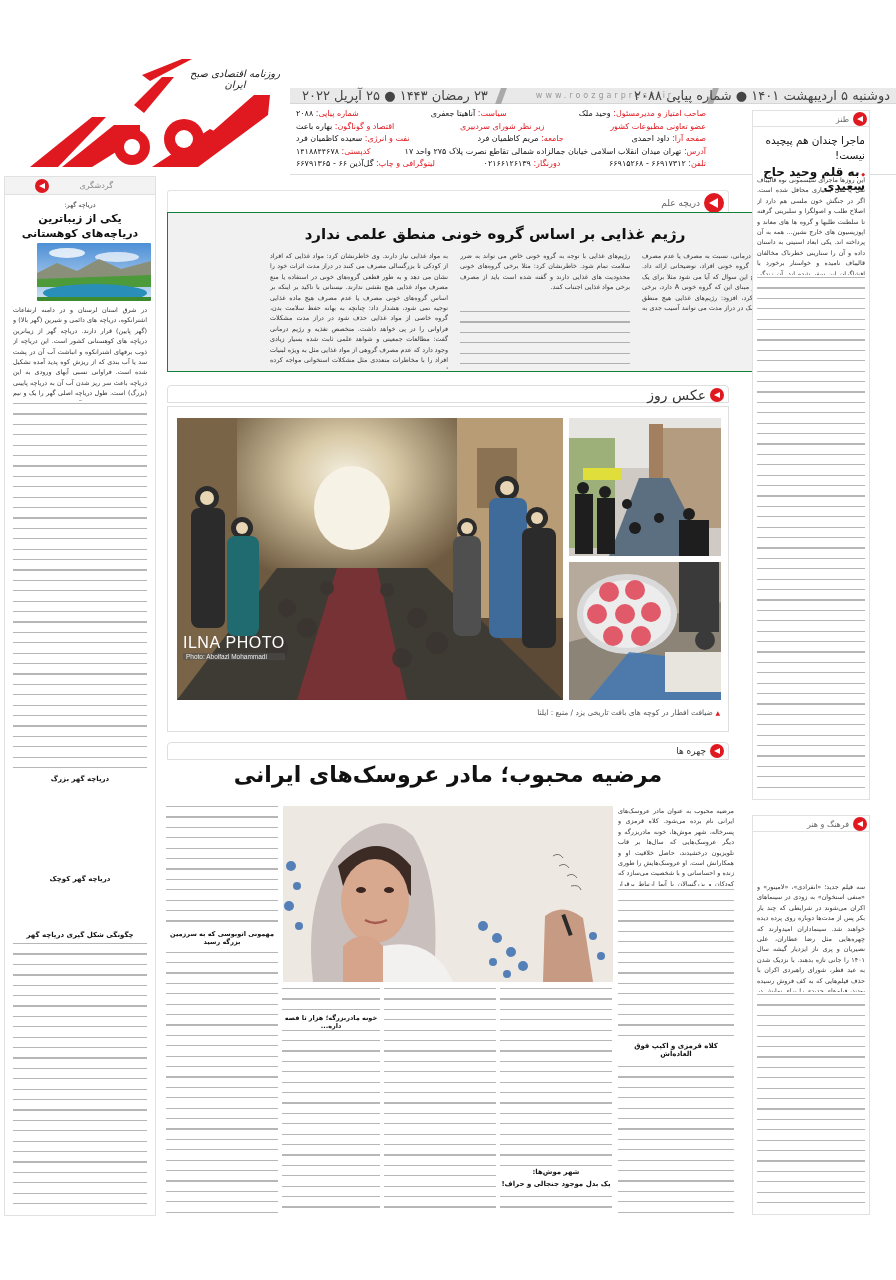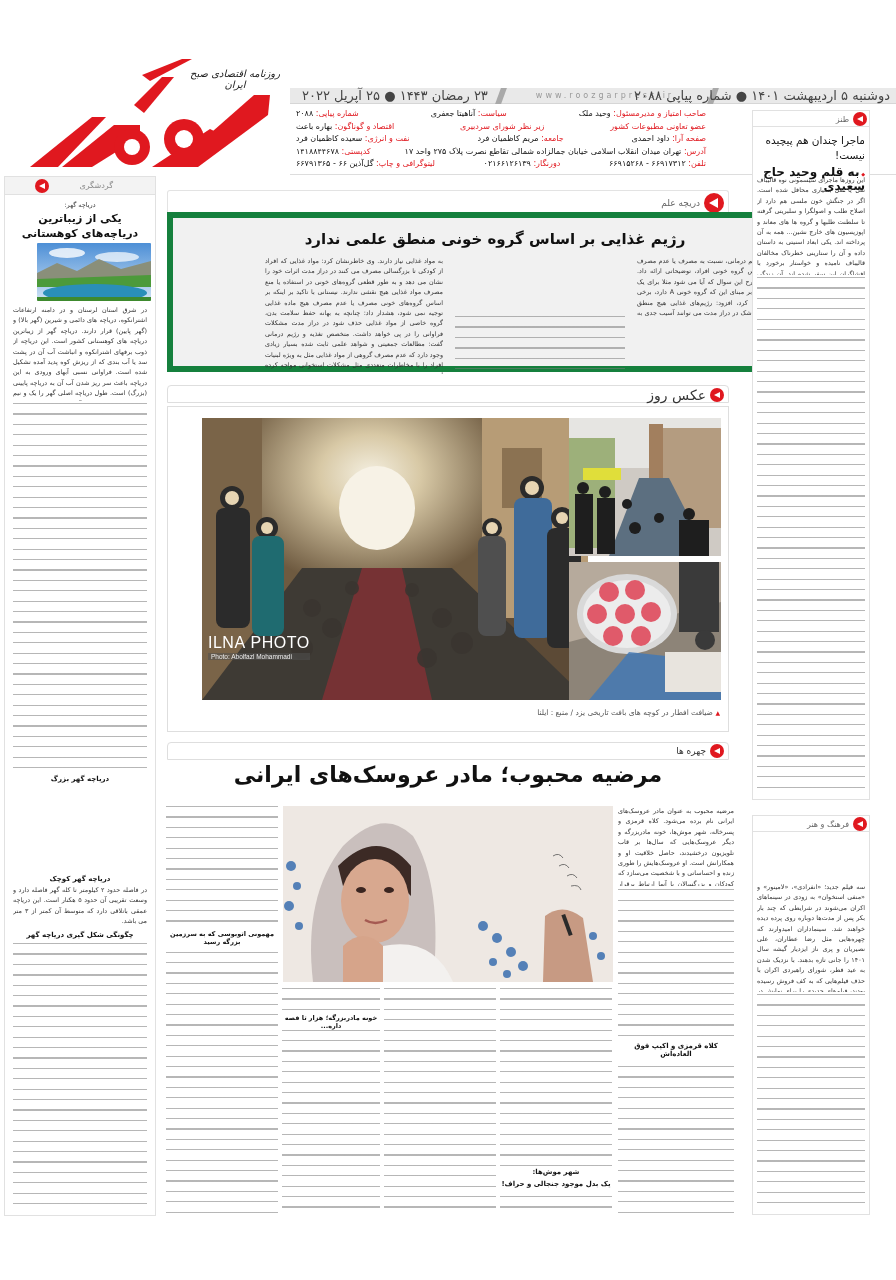--- a/index.html
+++ b/index.html
@@ -37,27 +37,27 @@
   .left-col { left: 4px; top: 176px; width: 152px; height: 1040px; }
   .left-col .hdr { position: absolute; top: 0; left: 0; right: 0; height: 18px; background: #f3f3f3; border-bottom: 1px solid #e1e1e1; }
   .left-col .hdr-label { position: absolute; right: 42px; top: 4px; font-size: 8px; color: #888; }
   .left-col .hdr-bullet { position: absolute; left: 30px; top: 2px; }
   .left-col .kicker { position: absolute; top: 24px; right: 8px; left: 8px; text-align: center; font-size: 6.5px; color: #333; }
   .left-col .title { position: absolute; top: 34px; right: 6px; left: 6px; text-align: center; font-size: 11px; font-weight: bold; line-height: 15px; color: #111; }
   .lake { position: absolute; top: 66px; left: 32px; width: 114px; height: 58px; overflow: hidden; border-radius: 1px; }
 
   
   .sci-tab { left: 167px; top: 190px; width: 562px; height: 22px; border: 1px solid #e3e3e3; border-bottom: none; background: #fff; border-radius: 3px 3px 0 0; }
-  .sci-box { left: 167px; top: 212px; width: 656px; height: 160px; background: #f1f1f1; border: 6px solid #15803d; }
+  .sci-box { left: 167px; top: 212px; width: 656px; height: 160px; background: #f1f1f1; border: 1px solid #15803d; }
   .sci-title { position: absolute; top: 12px; left: 0; right: 0; text-align: center; font-size: 15px; font-weight: bold; color: #111; }
 
   
   .photo-tab { left: 167px; top: 385px; width: 562px; height: 18px; border: 1px solid #dedede; border-radius: 4px 4px 0 0; background: #fff; }
   .photo-box { left: 167px; top: 406px; width: 562px; height: 326px; border: 1px solid #dedede; background: #fff; }
-  .ph-main { left: 177px; top: 418px; width: 386px; height: 282px; overflow: hidden; margin-left: 25px; }
+  .ph-main { left: 177px; top: 418px; width: 386px; height: 282px; overflow: hidden; }
   .ph-top { left: 569px; top: 418px; width: 152px; height: 138px; overflow: hidden; }
   .ph-bot { left: 569px; top: 562px; width: 152px; height: 138px; overflow: hidden; }
   .watermark { position: absolute; left: 6px; bottom: 40px; font-family: "Liberation Sans", sans-serif; direction: ltr; }
   .watermark .w1 { font-size: 16px; color: #fff; font-weight: bold; letter-spacing: 0.5px; }
   .watermark .w1 span { font-weight: normal; }
   .watermark .w2 { font-size: 6.5px; color: #eee; background: rgba(80,80,80,.55); padding: 0 3px; margin-top: 1px; }
   .caption { left: 180px; top: 708px; width: 540px; font-size: 7.5px; color: #555; text-align: right; }
 
   
   .faces-tab { left: 167px; top: 742px; width: 562px; height: 18px; border: 1px solid #dedede; border-radius: 4px 4px 0 0; background: #fff; }
@@ -154,34 +154,34 @@
       <polygon points="0,30 20,20 40,28 62,16 84,26 114,18 114,40 0,40" fill="#8a8f7a"></polygon>
       <polygon points="0,36 114,32 114,44 0,44" fill="#4c9a3a"></polygon>
       <ellipse cx="58" cy="50" rx="52" ry="9" fill="#2a8fb8"></ellipse>
       <rect x="0" y="54" width="114" height="4" fill="#3e8a2e"></rect>
     </svg>
   </div>
   <div class="abs body-text" style="top:128px; left:8px; right:8px; height:96px; overflow:hidden;">در شرق استان لرستان و در دامنه ارتفاعات اشترانکوه، دریاچه های دائمی و شیرین (گهر بالا) و (گهر پایین) قرار دارند. دریاچه گهر از زیباترین دریاچه های کوهستانی کشور است. این دریاچه از ذوب برفهای اشترانکوه و انباشت آب آن در پشت سد یا آب بندی که از ریزش کوه پدید آمده تشکیل شده است. فراوانی نسبی آبهای ورودی به این دریاچه باعث سر ریز شدن آب آن به دریاچه پایینی (بزرگ) است. طول دریاچه اصلی گهر را یک و نیم کیلومتر و عرض متوسط آن را ۴۰۰ متر</div>
   <div class="abs lines" style="top:226px; left:8px; right:8px; height:365px;"></div>
   <div class="abs subhead" style="top:596px; left:8px; right:8px;">دریاچه گهر بزرگ</div>
   <div class="abs subhead" style="top:696px; left:8px; right:8px;">دریاچه گهر کوچک</div>
-  <div class="abs body-text" style="top:708px; left:8px; right:8px; height:42px; overflow:hidden;">در فاصله حدود ۲ کیلومتر تا کله گهر فاصله دارد و وسعت تقریبی آن حدود ۵ هکتار است. این دریاچه عمقی باتلاقی دارد که متوسط آن کمتر از ۳ متر می باشد.</div>
   <div class="abs subhead" style="top:752px; left:8px; right:8px;">چگونگی شکل گیری دریاچه گهر</div>
   <div class="abs lines" style="top:766px; left:8px; right:8px; height:270px;"></div>
 </div>
 
 <div class="abs sci-tab">
   <div class="section-tab" style="position:absolute; right:4px; top:2px;">
     <div class="bullet big"></div>
     <span style="font-size:9px;">دریچه علم</span>
   </div>
 </div>
 <div class="abs sci-box">
   <div class="sci-title">رژیم غذایی بر اساس گروه خونی منطق علمی ندارد</div>
   <div class="abs body-text" style="top:38px; right:10px; width:170px; height:118px; overflow:hidden;">متخصص تغذیه و رژیم درمانی، نسبت به مصرف یا عدم مصرف مواد غذایی بر اساس گروه خونی افراد، توضیحاتی ارائه داد. تیرنگ نیستانی، با طرح این سوال که آیا می شود مثلا برای یک کودک سه ساله هم بر مبنای این که گروه خونی A دارد، برخی مواد غذایی را قطع کرد، افزود: رژیم‌های غذایی هیچ منطق علمی ندارند و بدون شک در دراز مدت می توانند آسیب جدی به بدن وارد کنند.</div>
+  <div class="abs body-text" style="top:38px; right:192px; width:170px; height:58px; overflow:hidden;">رژیم‌های غذایی با توجه به گروه خونی خاص می تواند به ضرر سلامت تمام شود. خاطرنشان کرد: مثلا برخی گروه‌های خونی محدودیت های غذایی دارند و گفته شده است باید از مصرف برخی مواد غذایی اجتناب کنند.</div>
   <div class="abs lines" style="top:98px; right:192px; width:170px; height:58px;"></div>
   <div class="abs body-text" style="top:38px; right:374px; width:178px; height:118px; overflow:hidden;">به مواد غذایی نیاز دارند. وی خاطرنشان کرد: مواد غذایی که افراد از کودکی تا بزرگسالی مصرف می کنند در دراز مدت اثرات خود را نشان می دهد و به طور قطعی گروه‌های خونی در استفاده یا منع مصرف مواد غذایی هیچ نقشی ندارند. نیستانی با تاکید بر اینکه بر اساس گروه‌های خونی مصرف یا عدم مصرف هیچ ماده غذایی توجیه نمی شود، هشدار داد: چنانچه به بهانه حفظ سلامت بدن، گروه خاصی از مواد غذایی حذف شود در دراز مدت مشکلات فراوانی را در پی خواهد داشت. متخصص تغذیه و رژیم درمانی گفت: مطالعات جمعیتی و شواهد علمی ثابت شده بسیار زیادی وجود دارد که عدم مصرف گروهی از مواد غذایی مثل به ویژه لبنیات افراد را با مخاطرات متعددی مثل مشکلات استخوانی مواجه کرده است.</div>
 </div>
 
 <div class="abs photo-tab">
   <div class="section-tab" style="position:absolute; right:4px; top:1px;">
     <div class="bullet"></div>
     <span style="font-size:14px; color:#333;">عکس روز</span>
   </div>
 </div>

